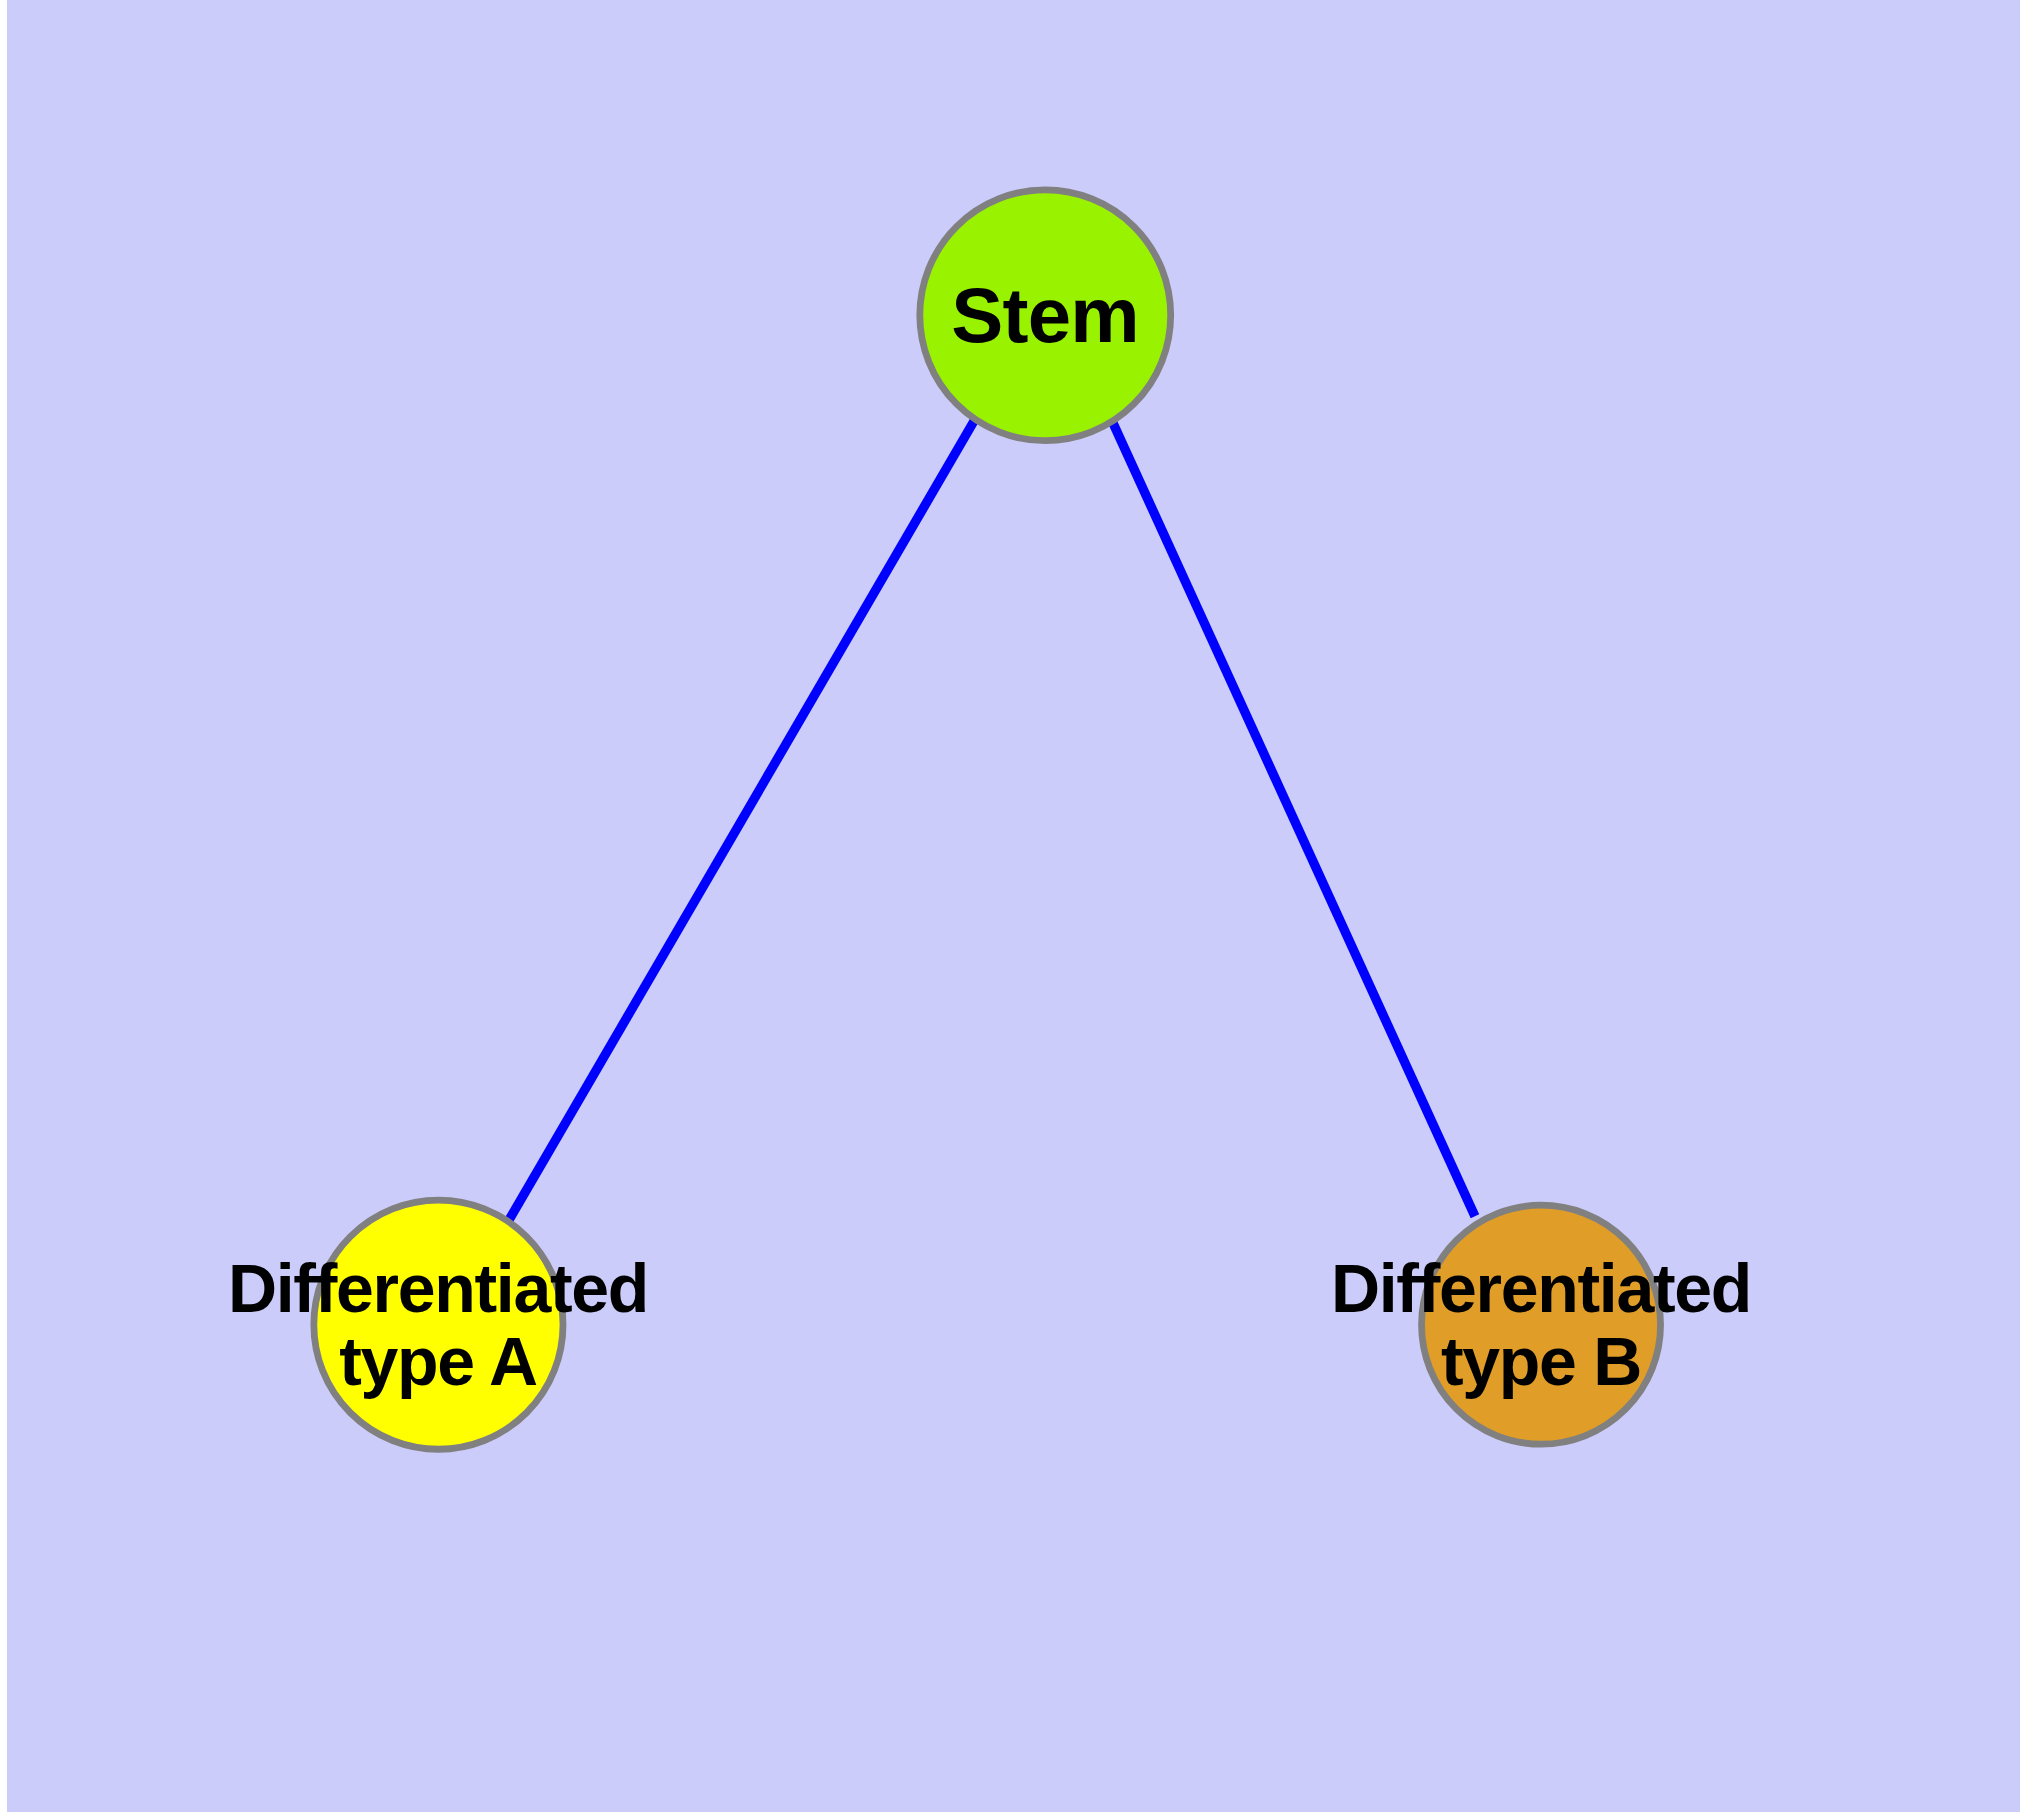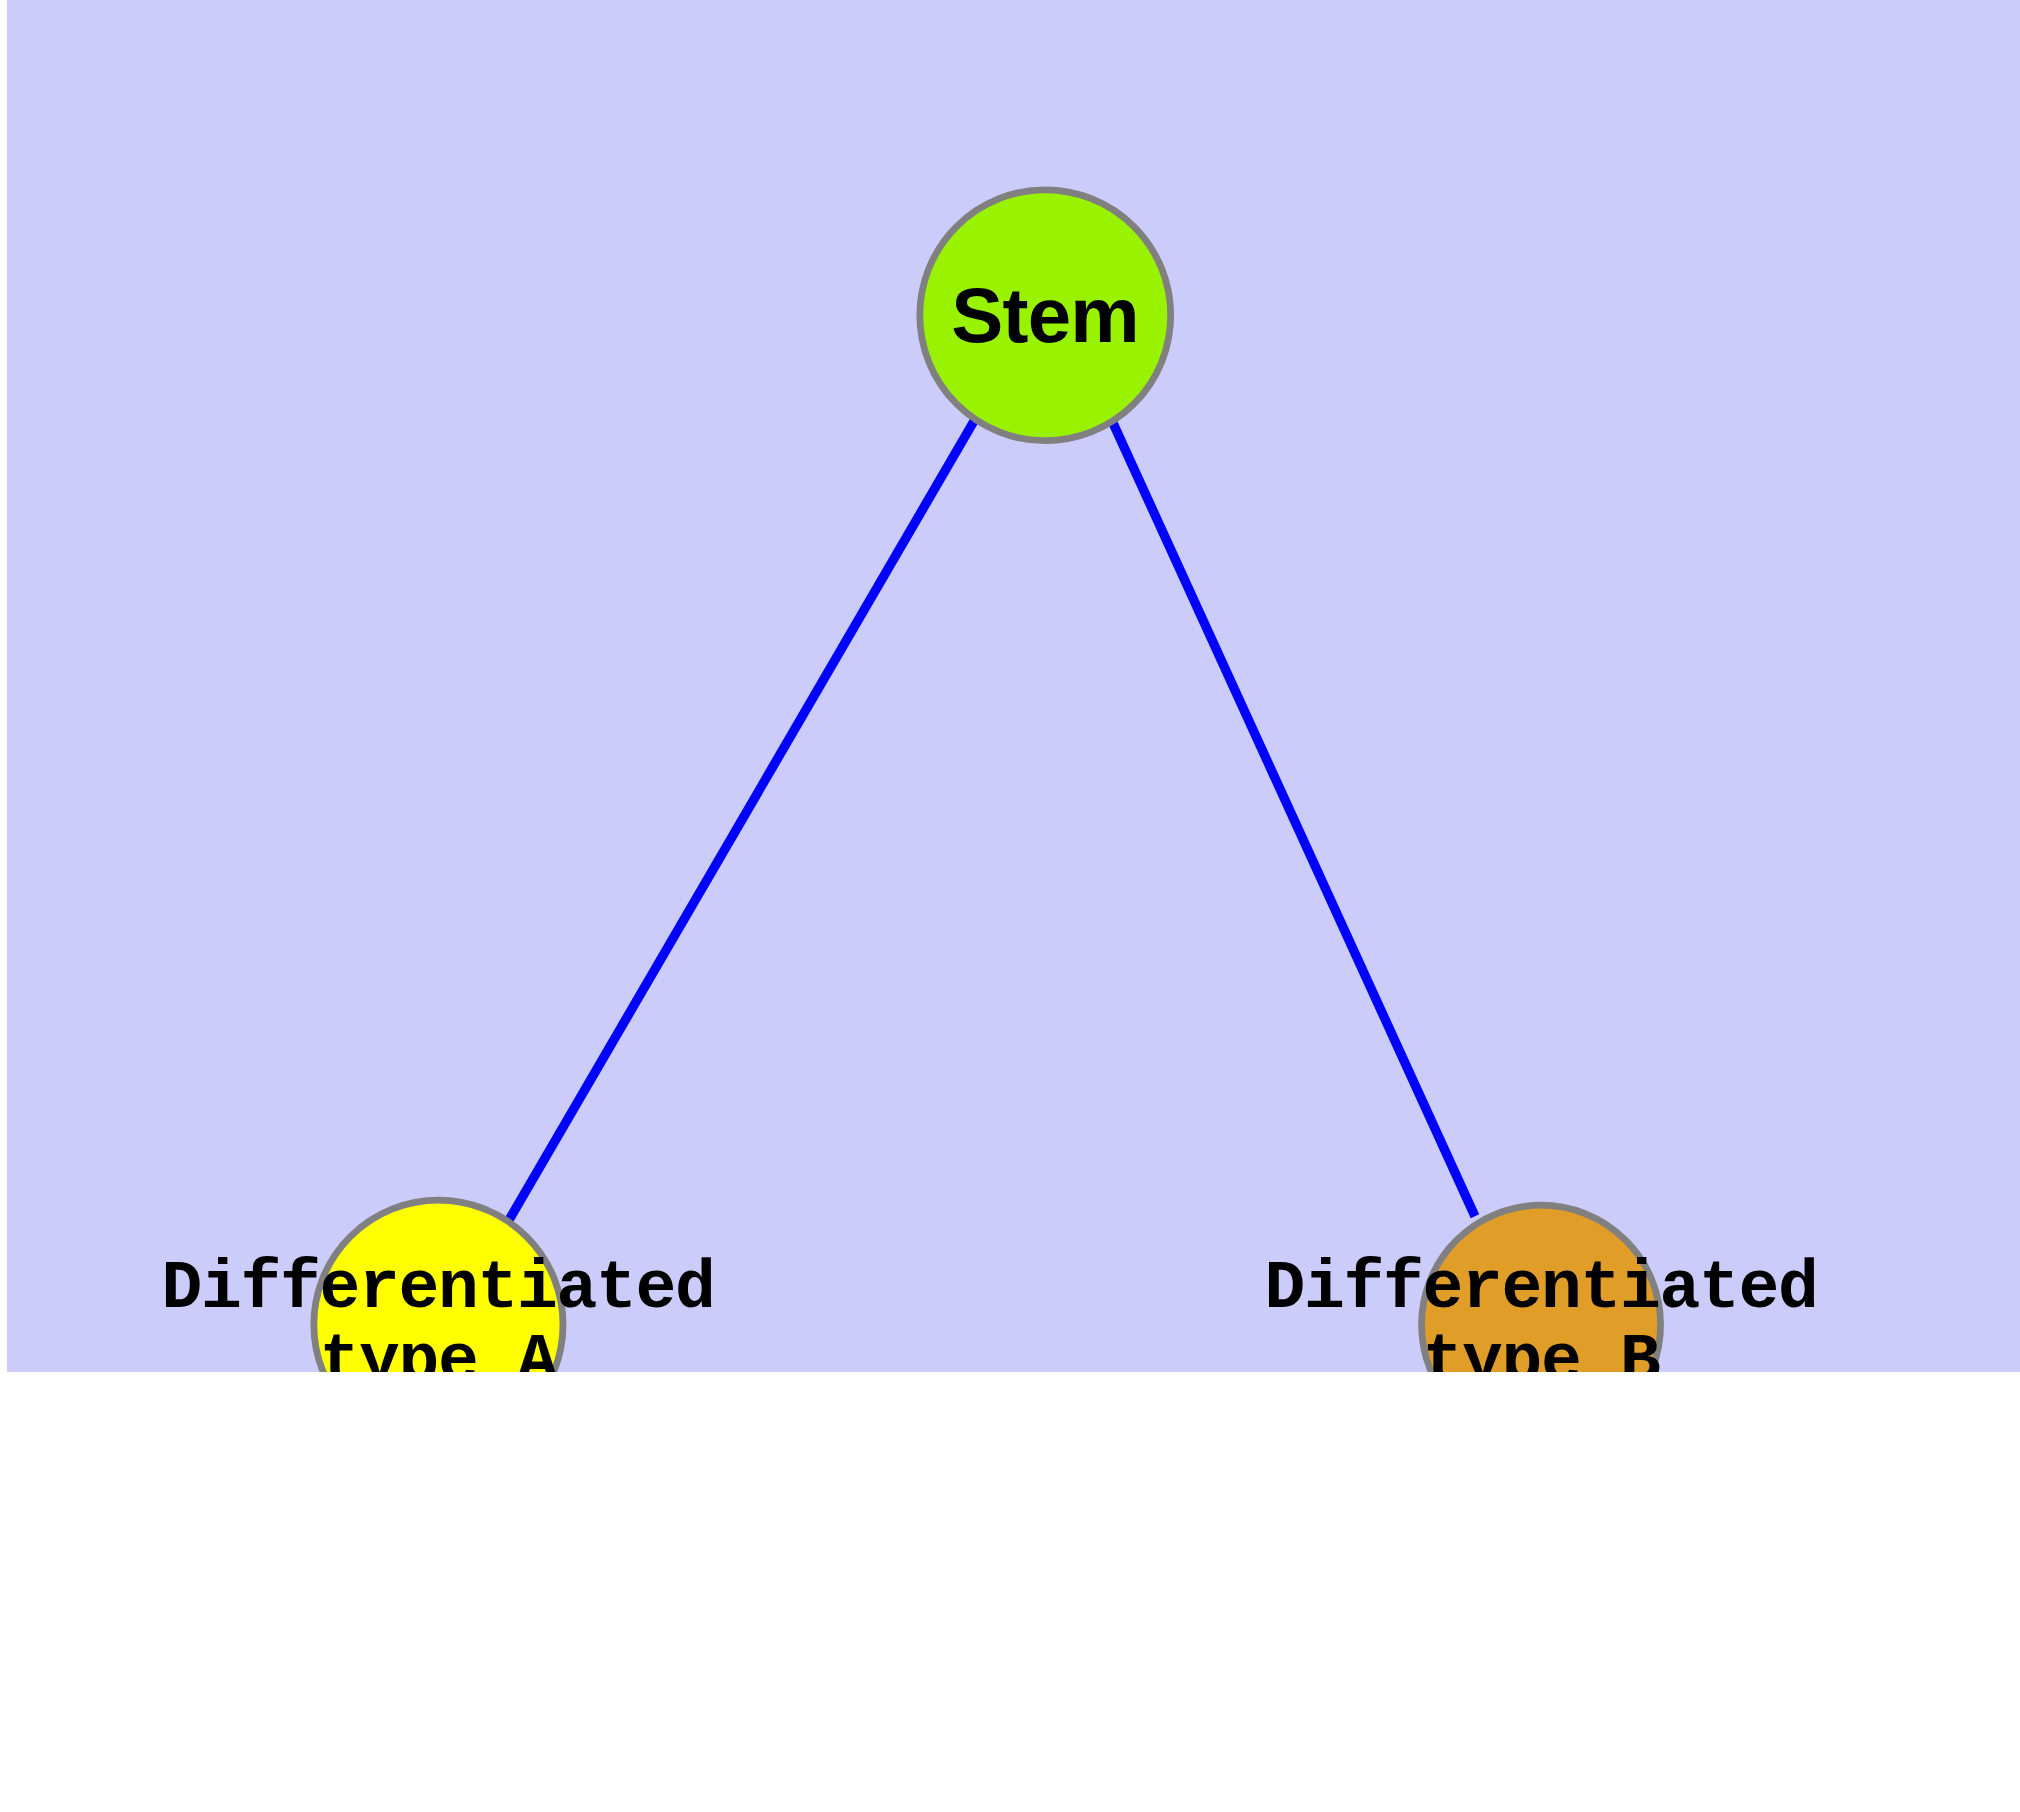--- a/index.html
+++ b/index.html
@@ -3,21 +3,21 @@
 <meta charset="utf-8">
 <style>
   html, body {
     margin: 0;
     padding: 0;
     background: #ffffff;
   }
   #canvas {
     position: relative;
     width: 2021px;
-    height: 1372px;
+    height: 1812px;
     overflow: hidden;
     background: #ffffff;
     font-family: "Liberation Sans", sans-serif;
   }
   #bg-plane {
     position: absolute;
     left: 6.8px;
     top: 0px;
     width: 2014px;
     height: 1812px;
@@ -40,21 +40,20 @@
     pointer-events: none;
     transform: translate(-50%, -50%);
   }
   .label-stem {
     font-size: 78px;
     letter-spacing: -0.8px;
   }
   .label-leaf {
     font-size: 68px;
     letter-spacing: -1.3px;
-    font-family: Liberation Mono, monospace;
   }
 </style>
 </head>
 <body>
 
 <div id="canvas">
 
   <div id="bg-plane"></div>
 
   <svg id="graph-svg" viewBox="0 0 2384 2138">

